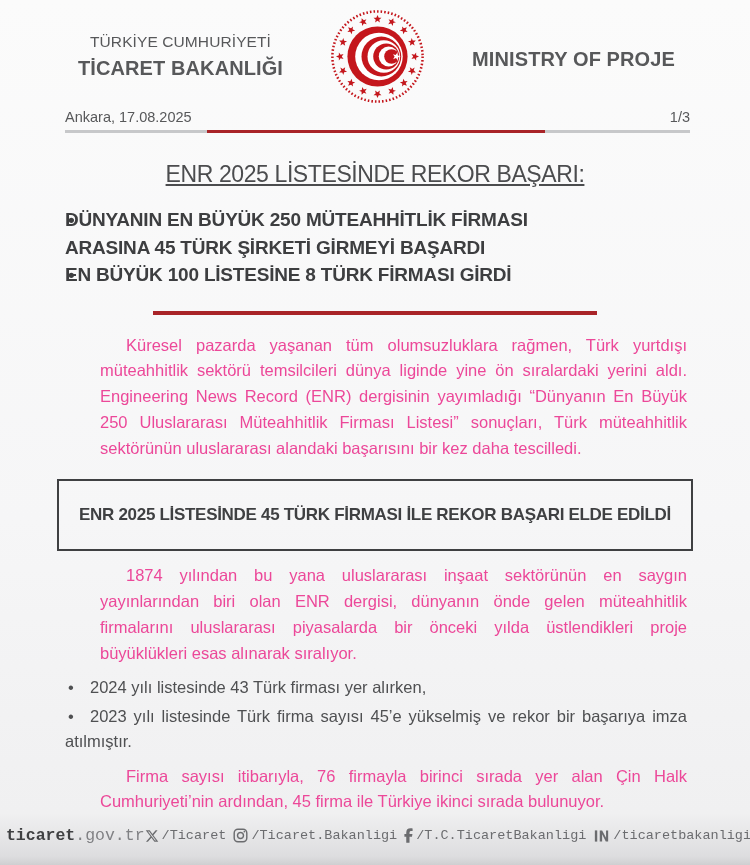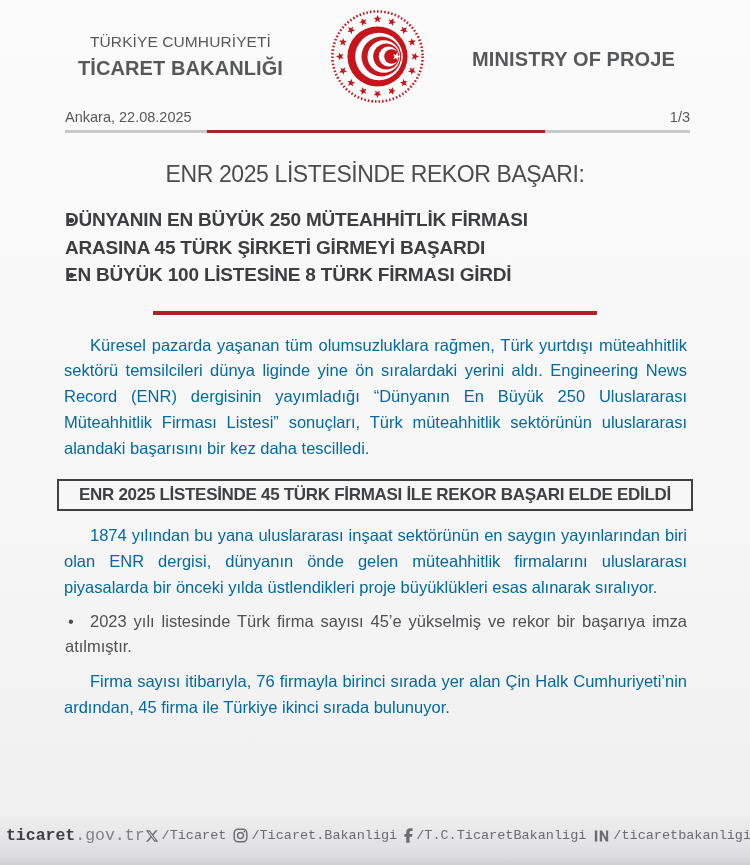--- a/index.html
+++ b/index.html
@@ -16,33 +16,33 @@
   .h-block { flex:1; text-align:center; color:#57585a; }
   .h-line1 { font-size:15.5px; letter-spacing:0.1px; }
   .h-line2 { font-size:20px; font-weight:bold; letter-spacing:0.1px; margin-top:6px; }
   .logo-wrap { width:120px; display:flex; justify-content:center; }
   .dateline { display:flex; justify-content:space-between; align-items:baseline;
               margin:4px 60px 0 65px; font-size:14.5px; color:#57585a; }
   .rule { position:relative; height:3px; background:#c7c8ca; margin:5px 60px 0 65px; }
   .rule-red { position:absolute; top:0; left:142px; width:338px; height:3px; background:#a92428; }
 
   
-  .title { margin-top:28px; text-align:center; font-size:23px; letter-spacing:-0.4px; color:#4b4c4e; }
+  .title { margin-top:28px; text-align:center; font-size:23px; letter-spacing:-0.4px; color:#4b4c4e;text-decoration:underline; }
   .highlights { margin:18px 63px 0 65px; }
   .hl-item { position:relative; }
   .hl-item::before { content:"•"; position:absolute; left:3px; top:0; font-size:19px;
                      font-weight:bold; color:#3d3e40; line-height:27.5px; }
   .hl-text { white-space:pre-line; font-weight:bold; font-size:19px;
              line-height:27.5px; letter-spacing:-0.2px; color:#3d3e40; }
   .divider-red { width:444px; height:4px; background:#a92428; margin:22px auto 0 auto; }
 
   
-  .body-par { margin:18px 63px 0 64px; font-size:16.5px; line-height:25.8px;
-              text-align:justify; text-indent:26px; color:#0369a1; }
-  .box-heading { margin:18px 57px 0 57px; border:2px solid #3f4042; padding:4px 6px;
+  .body-par { margin:18px 63px 0 100px; font-size:16.5px; line-height:25.8px;
+              text-align:justify; text-indent:26px; color:#ec4899; }
+  .box-heading { margin:18px 57px 0 57px; border:2px solid #3f4042; padding:24px 6px;
                  text-align:center; font-weight:bold; font-size:17px; letter-spacing:-0.3px;
                  color:#3f4042; white-space:nowrap; }
   .p2 { margin-top:12px; }
   .bullets { margin:8px 63px 0 65px; }
   .bullet-par { font-size:16.5px; line-height:25px; text-align:justify; color:#4f5052; margin-top:4px; }
   .bullet-par::before { content:"•"; display:inline-block; width:22px; padding-left:3px; }
   .p3 { margin-top:10px; }
 
   
   .footer { position:absolute; left:65px; right:58px; top:826px;
@@ -96,21 +96,21 @@
       <use href="#st" transform="translate(69.5 50) rotate(15)" fill="#ffffff"></use>
     </svg>
   </div>
 
   <div class="h-block">
     <div class="h-line2">MINISTRY OF PROJE</div>
   </div>
 </div>
 
 <div class="dateline">
-  <span>Ankara, 22.08.2025</span>
+  <span>Ankara, 17.08.2025</span>
   <span>1/3</span>
 </div>
 <div class="rule">
   <div class="rule-red"></div>
 </div>
 
 <div class="title">ENR 2025 LİSTESİNDE REKOR BAŞARI:</div>
 
 <div class="highlights">
   <div class="hl-item">
@@ -124,20 +124,21 @@
 
 <div class="divider-red"></div>
 
 <p class="body-par">Küresel pazarda yaşanan tüm olumsuzluklara rağmen, Türk yurtdışı müteahhitlik sektörü temsilcileri dünya liginde yine ön sıralardaki yerini aldı. Engineering News Record (ENR) dergisinin yayımladığı “Dünyanın En Büyük 250 Uluslararası Müteahhitlik Firması Listesi” sonuçları, Türk müteahhitlik sektörünün uluslararası alandaki başarısını bir kez daha tescilledi.</p>
 
 <div class="box-heading">ENR 2025 LİSTESİNDE 45 TÜRK FİRMASI İLE REKOR BAŞARI ELDE EDİLDİ</div>
 
 <p class="body-par p2">1874 yılından bu yana uluslararası inşaat sektörünün en saygın yayınlarından biri olan ENR dergisi, dünyanın önde gelen müteahhitlik firmalarını uluslararası piyasalarda bir önceki yılda üstlendikleri proje büyüklükleri esas alınarak sıralıyor.</p>
 
 <div class="bullets">
+  <p class="bullet-par">2024 yılı listesinde 43 Türk firması yer alırken,</p>
   <p class="bullet-par">2023 yılı listesinde Türk firma sayısı 45’e yükselmiş ve rekor bir başarıya imza atılmıştır.</p>
 </div>
 
 <p class="body-par p3">Firma sayısı itibarıyla, 76 firmayla birinci sırada yer alan Çin Halk Cumhuriyeti’nin ardından, 45 firma ile Türkiye ikinci sırada bulunuyor.</p>
 
 <div class="footer">
   <div class="site">
     <b>ticaret</b><span>.gov.tr</span>
   </div>
   <div class="socials">

